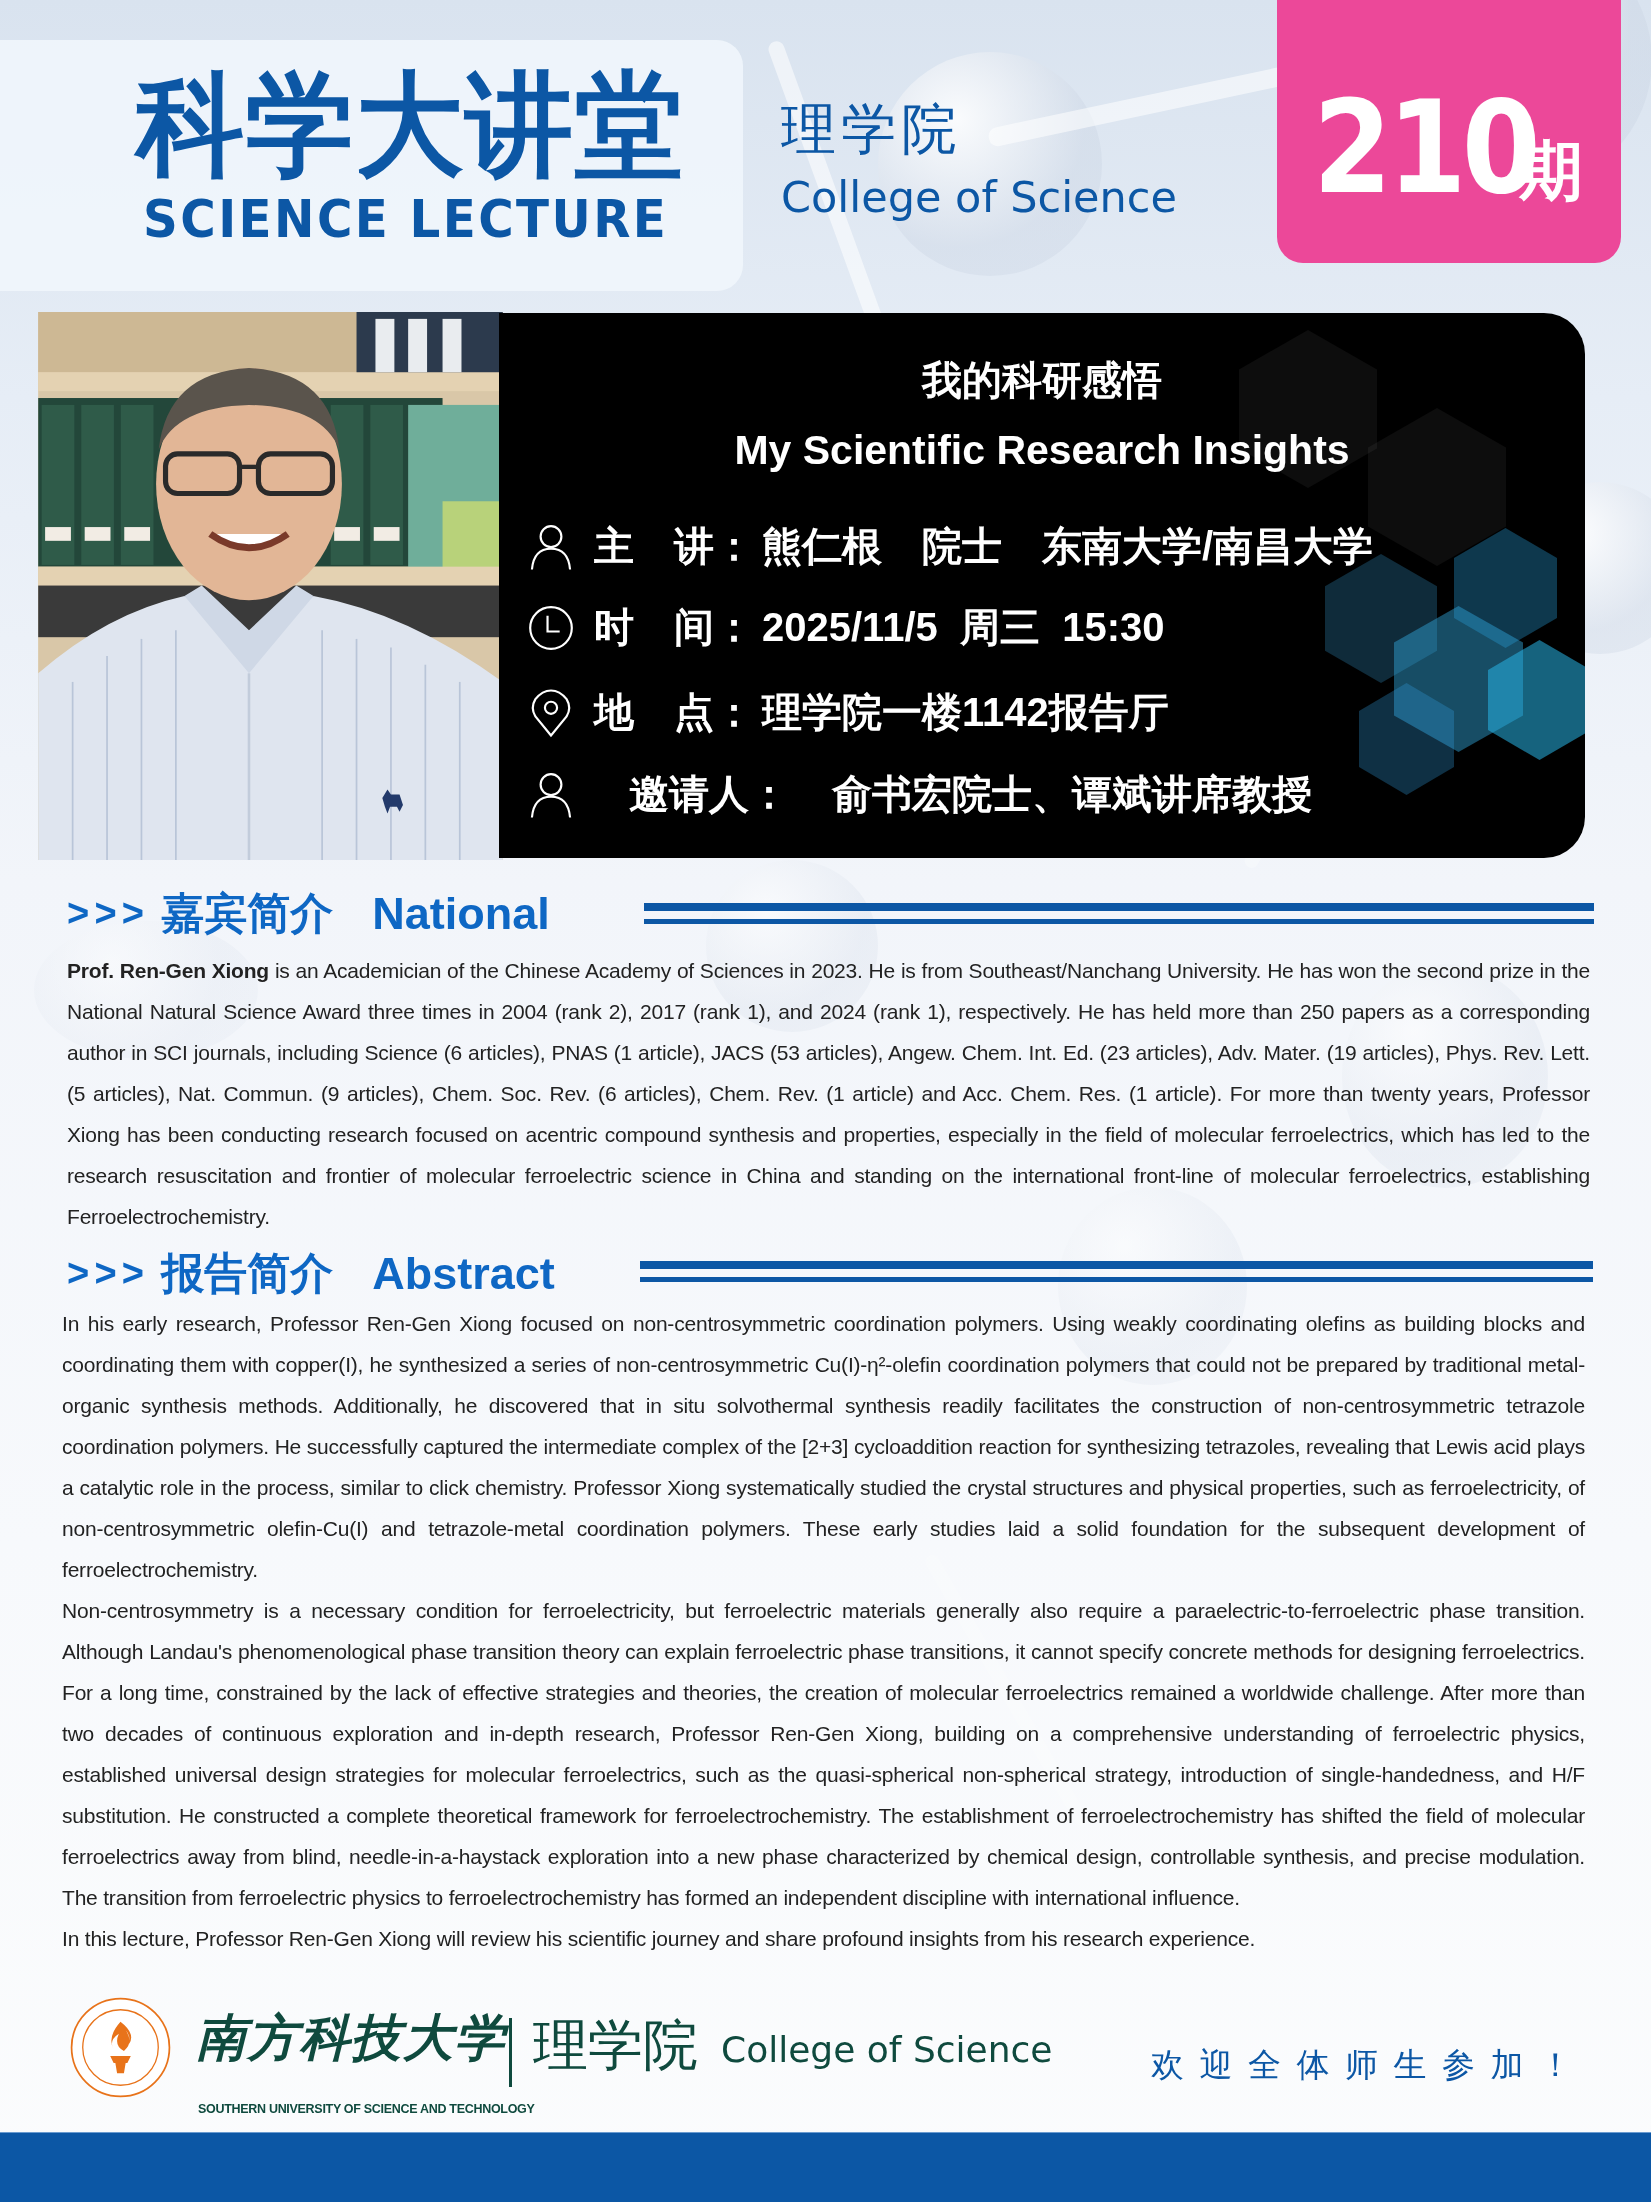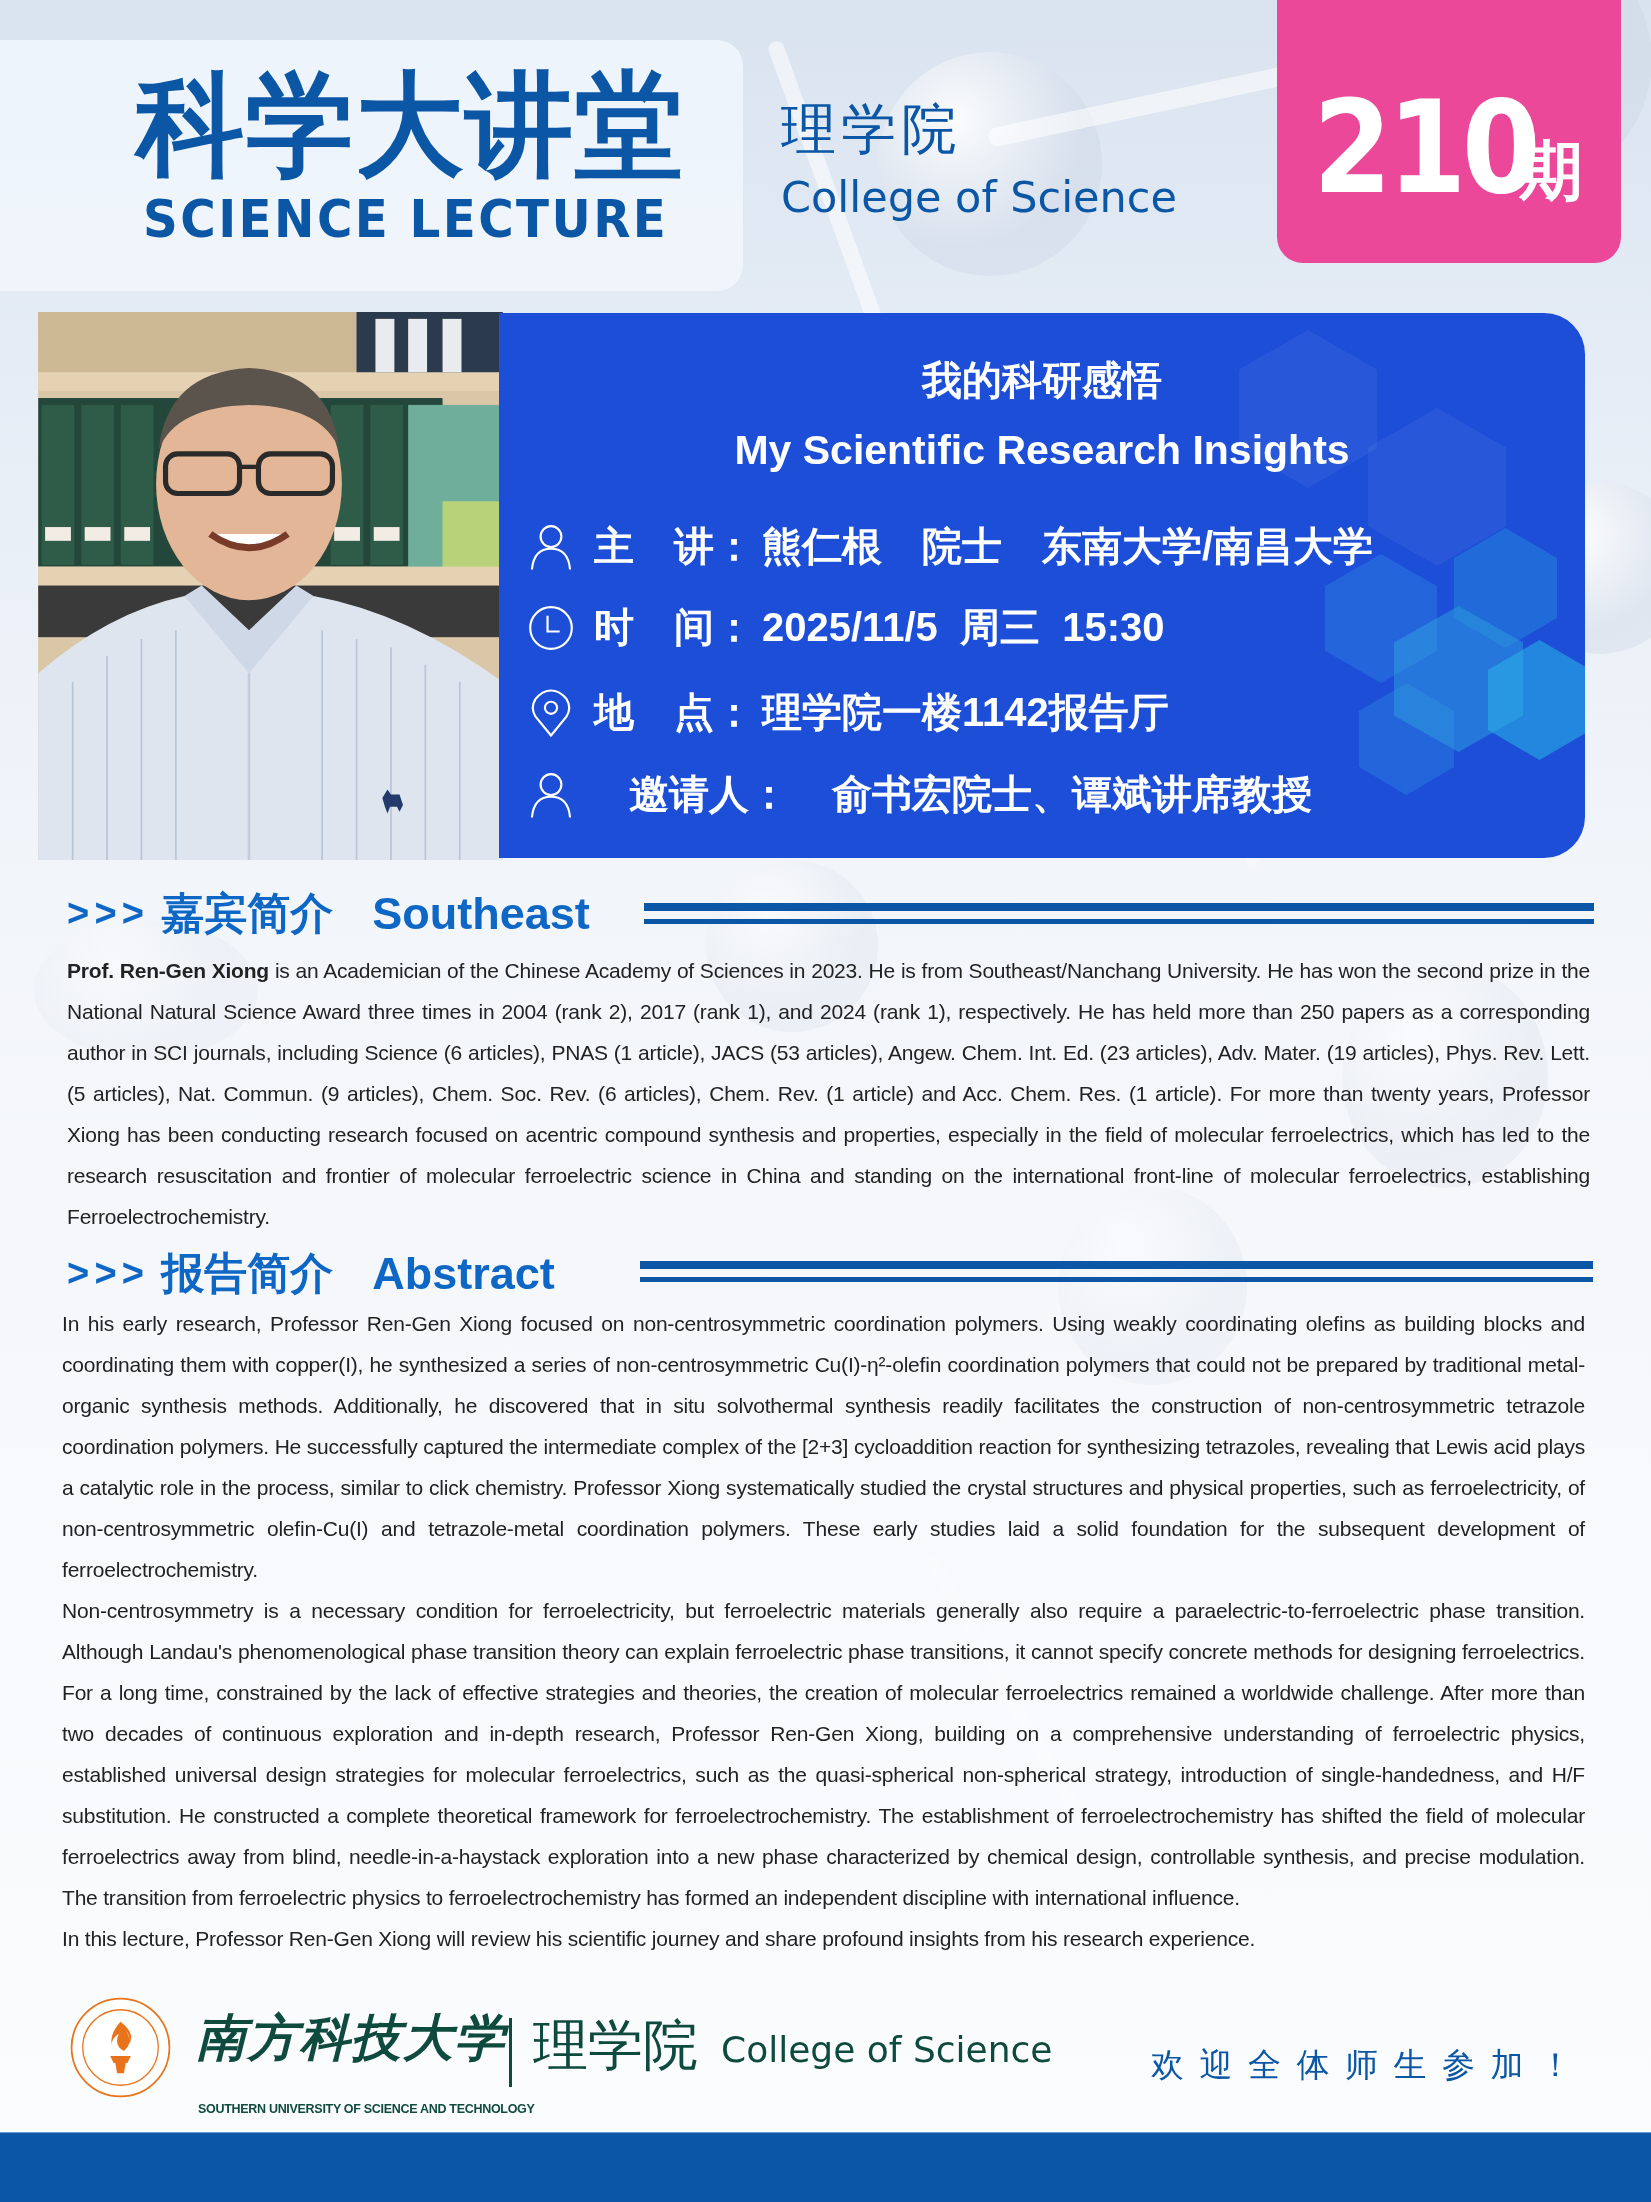--- a/index.html
+++ b/index.html
@@ -52,21 +52,21 @@
   }
   .issue-unit { position: absolute; left: 241px; top: 138px; font-size: 65px; font-weight: bold; line-height: 1; }
 
   
   .photo {
     position: absolute; left: 38px; top: 312px; width: 465px; height: 548px; overflow: hidden;
     background: #e9e1d2;
   }
   .info-card {
     position: absolute; left: 499px; top: 313px; width: 1086px; height: 545px;
-    background: #1d4ed8; border-radius: 0 41px 41px 0; overflow: hidden; color: #fff;
+    background: #000000; border-radius: 0 41px 41px 0; overflow: hidden; color: #fff;
   }
   .hex { position: absolute; width: 138px; height: 158px; clip-path: polygon(50% 0,100% 25%,100% 75%,50% 100%,0 75%,0 25%); }
   .title-cn { position: absolute; left: 0; right: 0; top: 40px; text-align: center; font-size: 40px; font-weight: bold; }
   .title-en { position: absolute; left: 0; right: 0; top: 114px; text-align: center; font-size: 41px; font-weight: bold; }
   .info-row { position: absolute; left: 26px; display: flex; align-items: center; font-size: 40px; font-weight: bold; white-space: pre; }
   .info-row .ic { width: 52px; height: 52px; margin-right: 17px; flex: none; }
   .info-row .lbl { margin-right: 8px; text-align: right; }
 
   
   .sec-head { position: absolute; left: 67px; display: flex; align-items: center; height: 55px; }
@@ -217,21 +217,21 @@
       <path d="M8 56 Q10 32 30 32 Q50 32 52 56" fill="none" stroke="#fff" stroke-width="2.5"></path>
     </svg>
     <span class="lbl">邀请人：</span>
     <span>俞书宏院士、谭斌讲席教授</span>
   </div>
 </div>
 
 <div class="sec-head" style="top:886px;">
   <span class="arrows">&gt;&gt;&gt;</span>
   <span class="cn">嘉宾简介</span>
-  <span class="en">Southeast</span>
+  <span class="en">National</span>
 </div>
 <div class="double-rule" style="left:644px;top:903px;width:950px;">
   <div class="r1"></div>
     <div class="r2"></div>
 </div>
 <div class="body-text" style="left:67px;top:950px;width:1523px;">
   <b>Prof. Ren-Gen Xiong</b><span> is an Academician of the Chinese Academy of Sciences in 2023. He is from Southeast/Nanchang University. He has won the second prize in the National Natural Science Award three times in 2004 (rank 2), 2017 (rank 1), and 2024 (rank 1), respectively. He has held more than 250 papers as a corresponding author in SCI journals, including Science (6 articles), PNAS (1 article), JACS (53 articles), Angew. Chem. Int. Ed. (23 articles), Adv. Mater. (19 articles), Phys. Rev. Lett. (5 articles), Nat. Commun. (9 articles), Chem. Soc. Rev. (6 articles), Chem. Rev. (1 article) and Acc. Chem. Res. (1 article). For more than twenty years, Professor Xiong has been conducting research focused on acentric compound synthesis and properties, especially in the field of molecular ferroelectrics, which has led to the research resuscitation and frontier of molecular ferroelectric science in China and standing on the international front-line of molecular ferroelectrics, establishing Ferroelectrochemistry.</span>
 </div>
 
 <div class="sec-head" style="top:1246px;">

